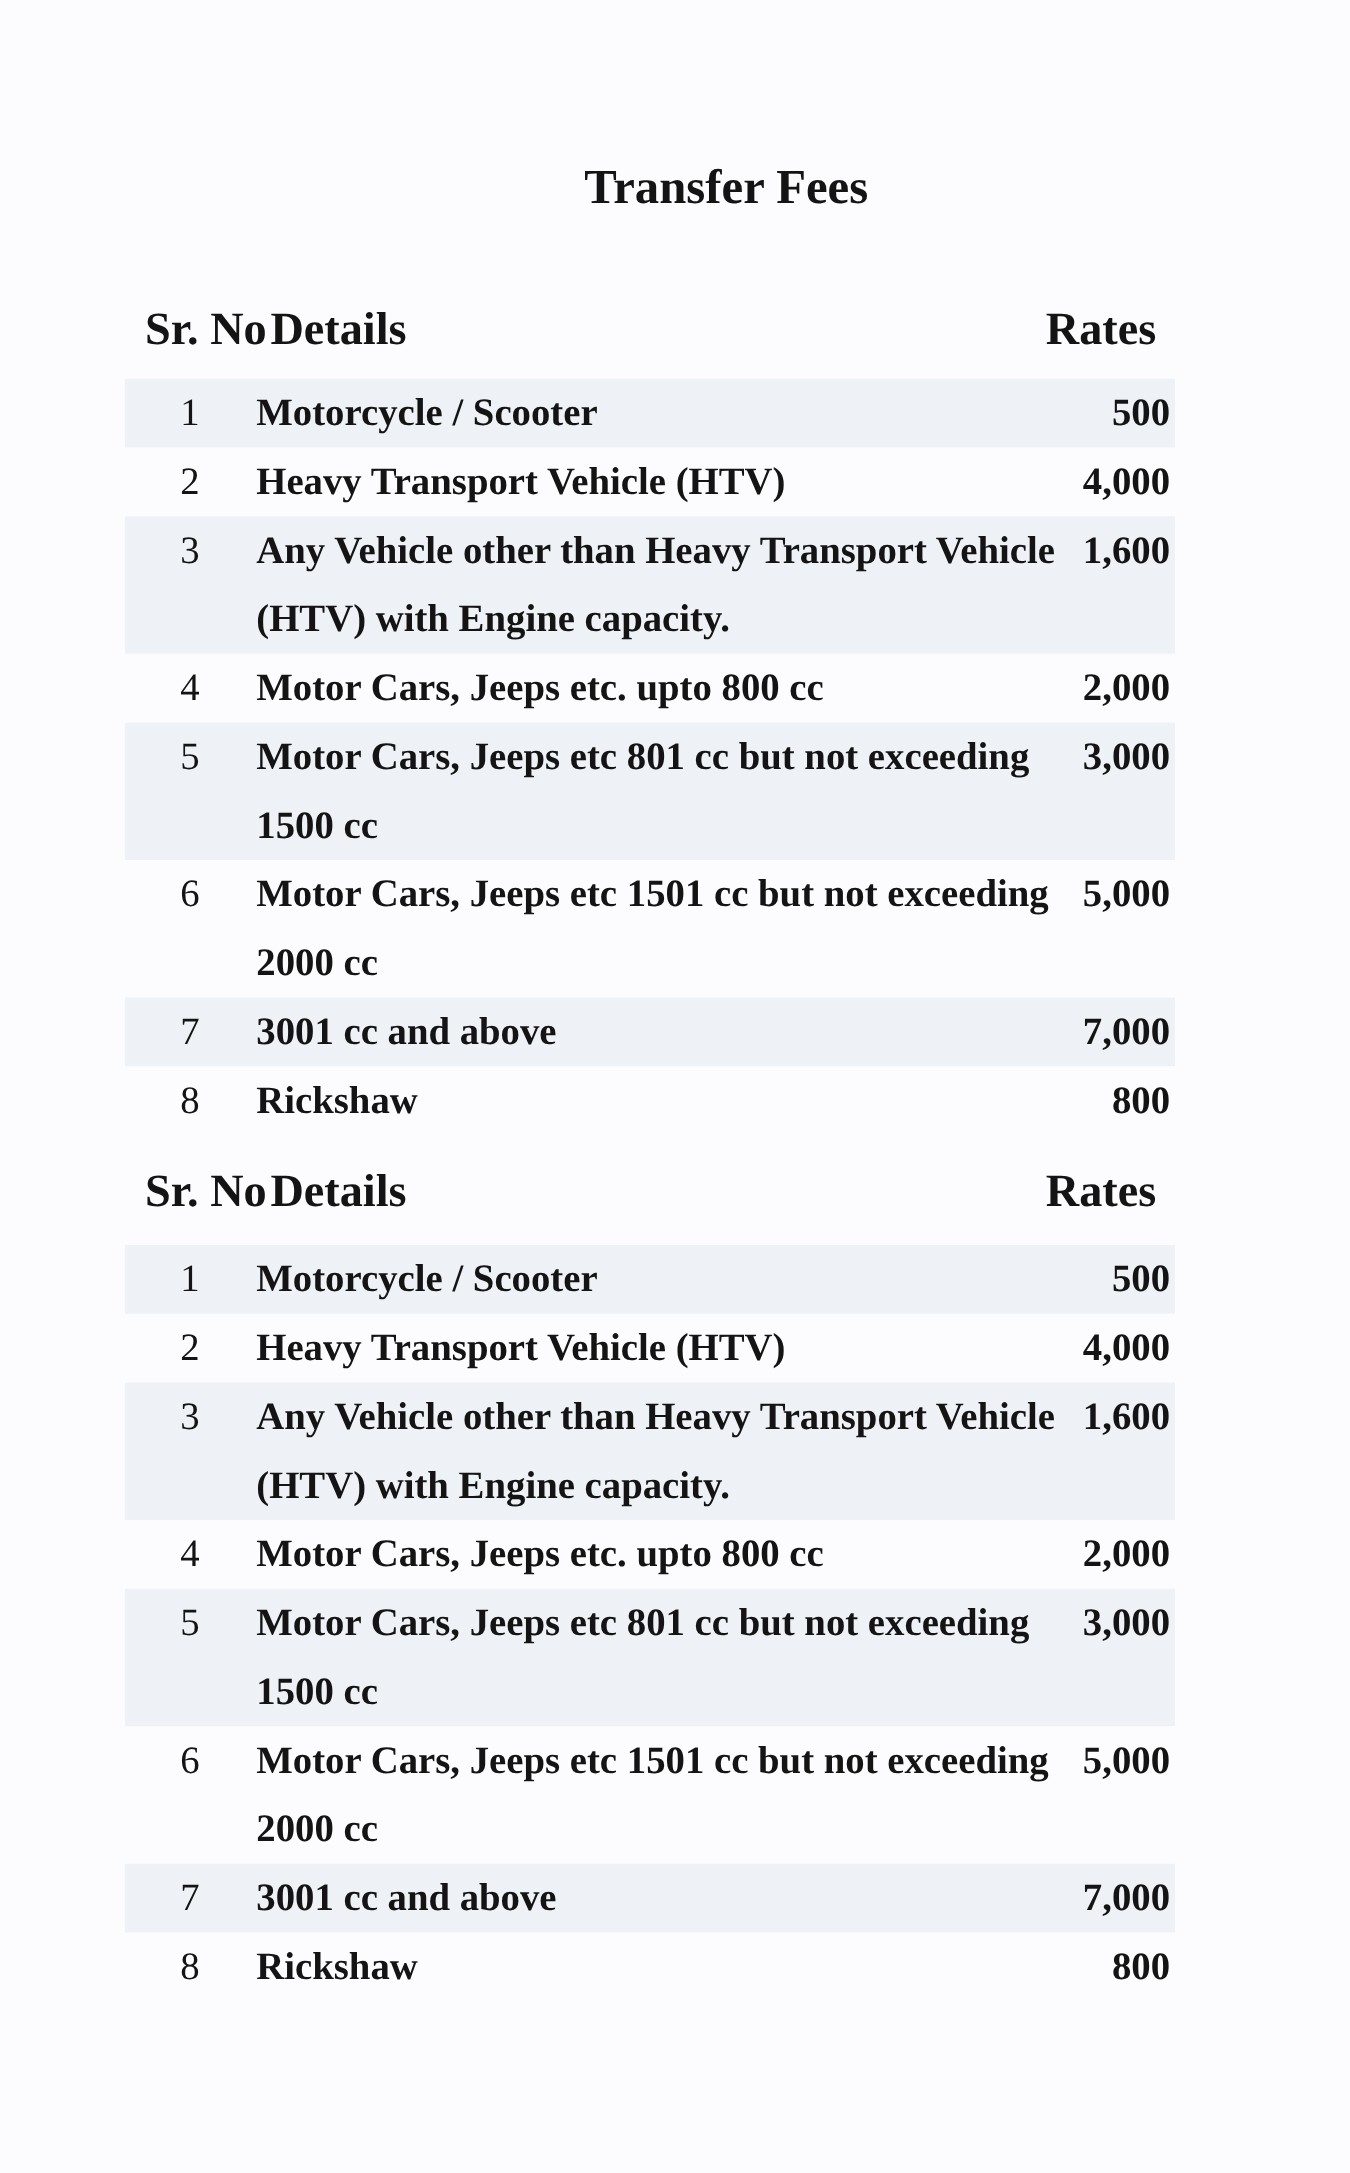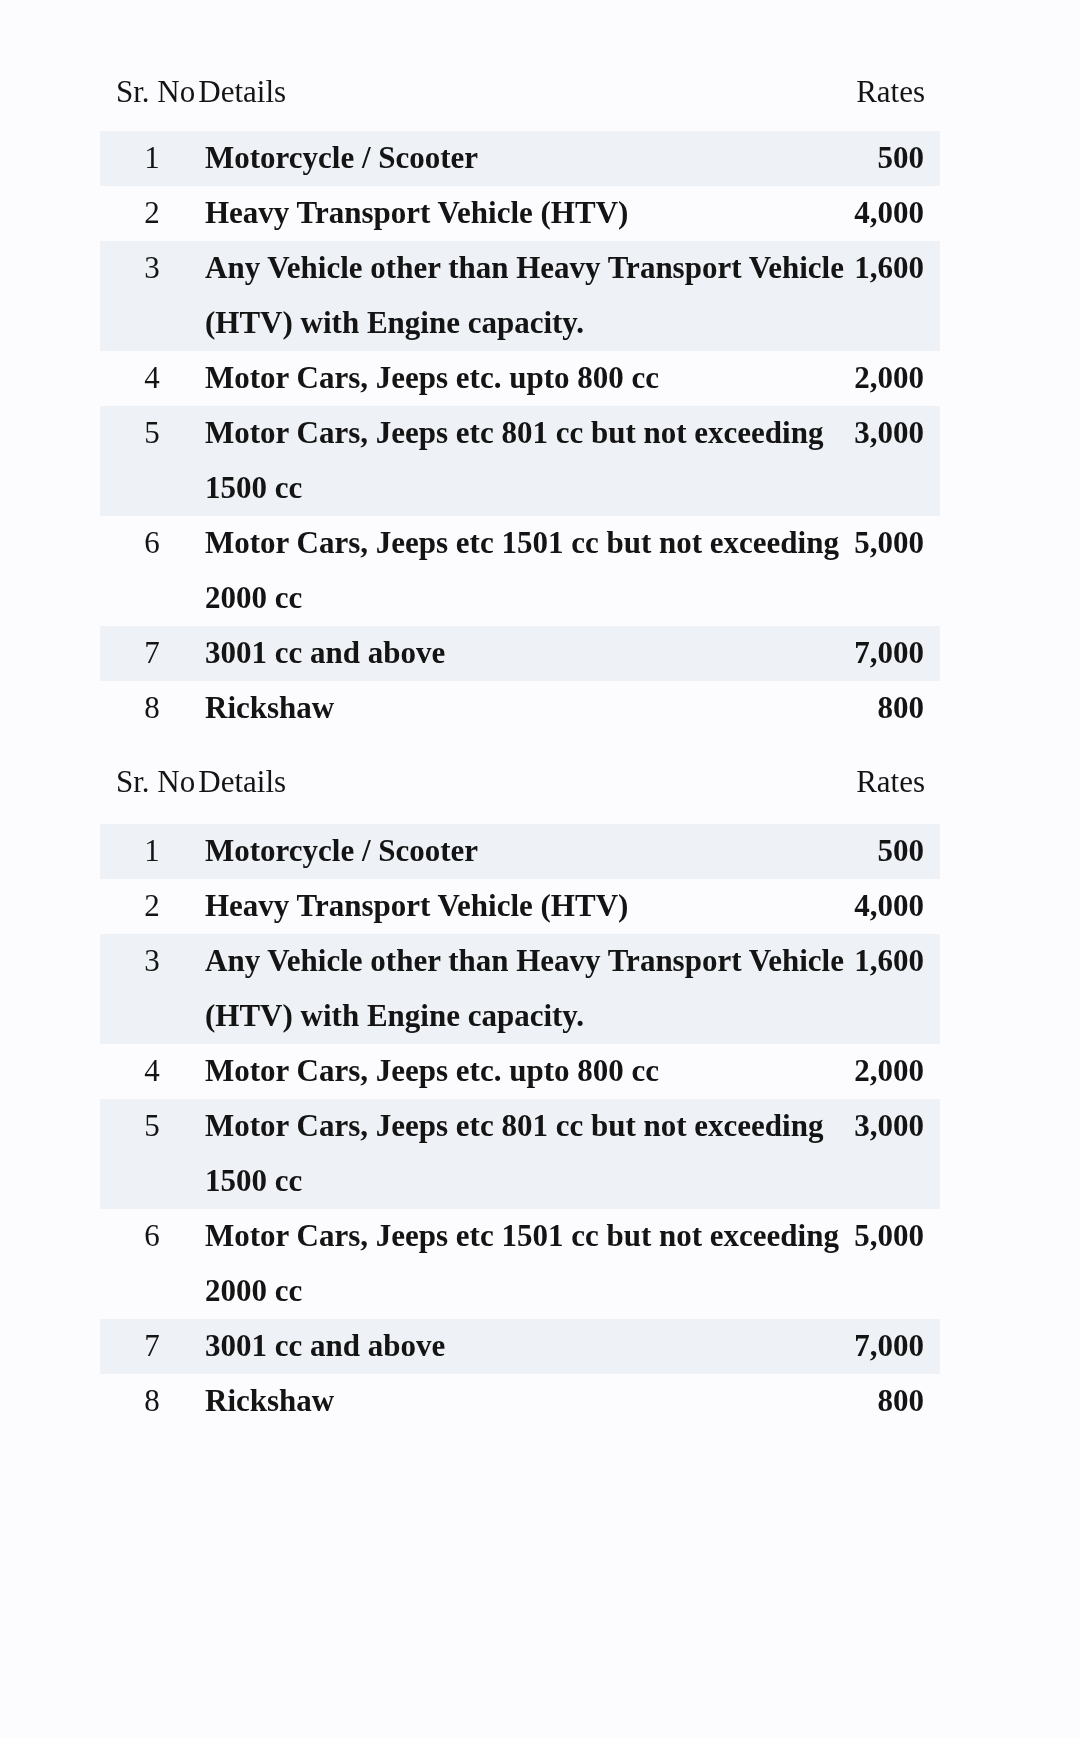--- a/index.html
+++ b/index.html
@@ -28,22 +28,22 @@
     font-weight: 700;
     line-height: 44px;
     white-space: nowrap;
   }
   #t1 .tbl-title { padding-top: 128px; }
   #t2 .tbl-title { margin-top: 54px; }
 
   .tbl-header {
     position: relative;
     padding-left: 16px;
-    font-size: 31px;
-    font-weight: 400;
+    font-size: 37px;
+    font-weight: 700;
     line-height: 44px;
     white-space: nowrap;
   }
   #t1 .tbl-header { margin-top: 70px; }
   #t2 .tbl-header { margin-top: 26px; line-height: 40px; }
   .hdr-details { margin-left: 3px; }
   .hdr-rates {
     position: absolute;
     right: 15px; top: 0;
     text-align: right;
@@ -67,34 +67,35 @@
     line-height: 53px;
   }
   .details { font-size: 31px; font-weight: 700; }
   .line {
     height: 55px;
     line-height: 53px;
     white-space: nowrap;
   }
   .rate {
     position: absolute;
-    right: 16px; top: 0;
+    right: 4px; top: 0;
     font-size: 31px;
     font-weight: 700;
     line-height: 53px;
     text-align: right;
   }
 </style>
 </head>
 <body>
 
 <div class="page">
   <div class="content">
 
     <section id="t1">
+      <div class="tbl-title">Transfer Fees</div>
       <div class="tbl-header">
         <span class="hdr-sr">Sr. No</span><span class="hdr-details">Details</span>
         <span class="hdr-rates">Rates</span>
       </div>
       <div class="rows">
   <div class="row shaded">
     <span class="sr">1</span>
     <div class="details">
               <div class="line">Motorcycle / Scooter</div>
             </div>

